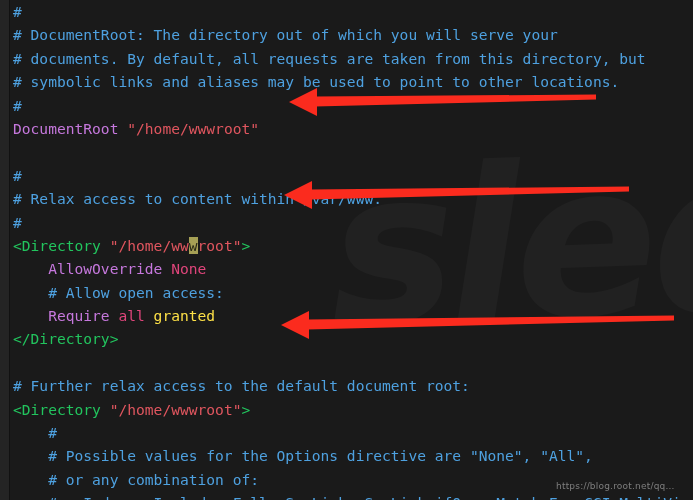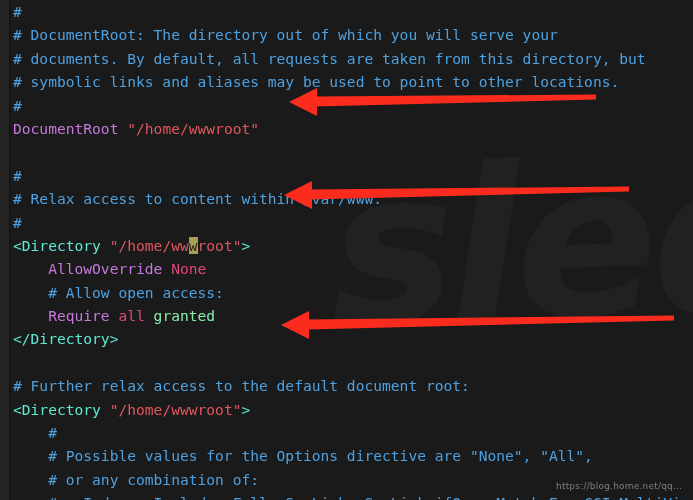--- a/index.html
+++ b/index.html
@@ -44,23 +44,23 @@
   }
   .line{
     height:23.4px;
     padding-left:13px;
     white-space:pre;
     overflow:hidden;
   }
   .cm{color:#4ea1e0;}          
   .kw{color:#c678dd;text-align:center;}          
   .str{color:#e0565f;}         
-  .tag{color:#5eead4;}         
+  .tag{color:#22c55e;}         
   .val{color:#e0457b;text-align:right;}         
-  .pl{color:#86efac;}          
+  .pl{color:#fde047;}          
   .cursor{
     background:#a6a055;color:#2b2b17;
   }
   
   #csdn{
     position:absolute;z-index:6;
     left:556px;top:481px;
     font-family:"DejaVu Sans","Liberation Sans",sans-serif;
     font-size:9px;color:#8f8f8f;opacity:.85;
     white-space:nowrap;letter-spacing:.2px;
@@ -86,15 +86,15 @@
       <g>
         <polygon points="629,186.5 629,191.5 310,199.5 310,189.5" fill="#fb2b1e"></polygon>
         <polygon points="284,195 312,181 312,209" fill="#fb2b1e"></polygon>
       </g>
       <g>
         <polygon points="674,315.5 674,320.5 307,329.5 307,319.5" fill="#fb2b1e"></polygon>
         <polygon points="281,325 309,311 309,339" fill="#fb2b1e"></polygon>
       </g>
     </svg>
 
-  <div id="csdn">https://blog.home.net/qq...</div>
+  <div id="csdn">https://blog.root.net/qq...</div>
 
 </div>
 
 </body></html>

